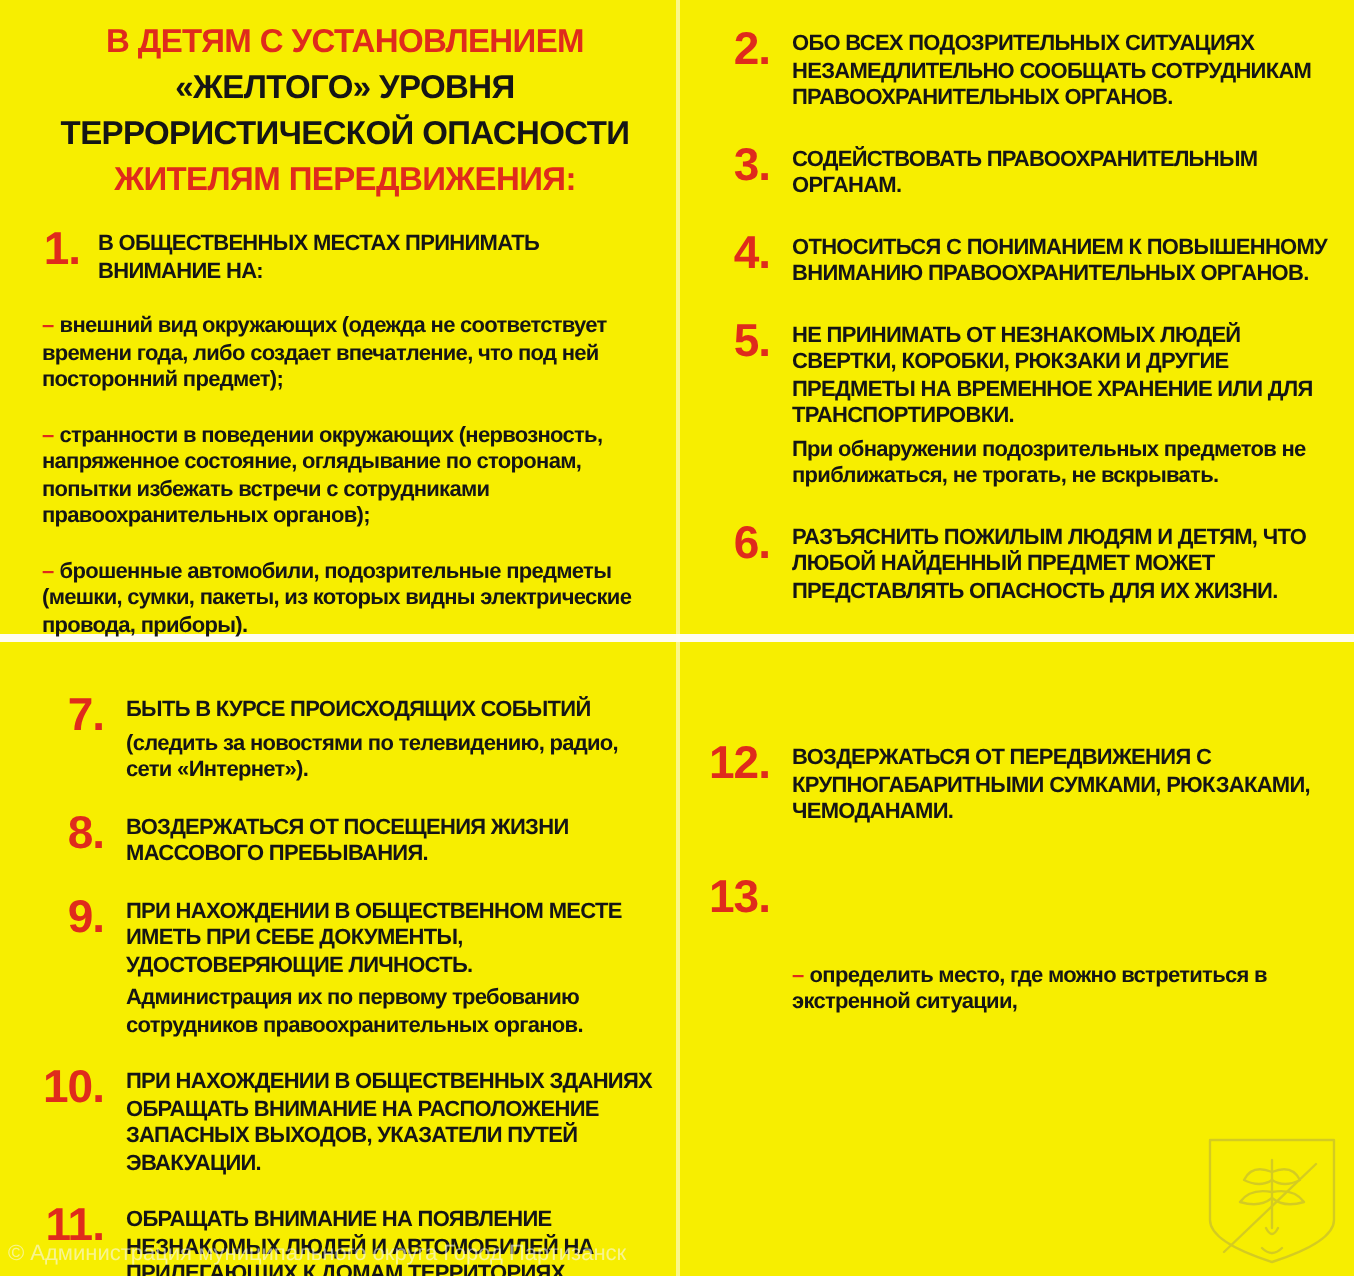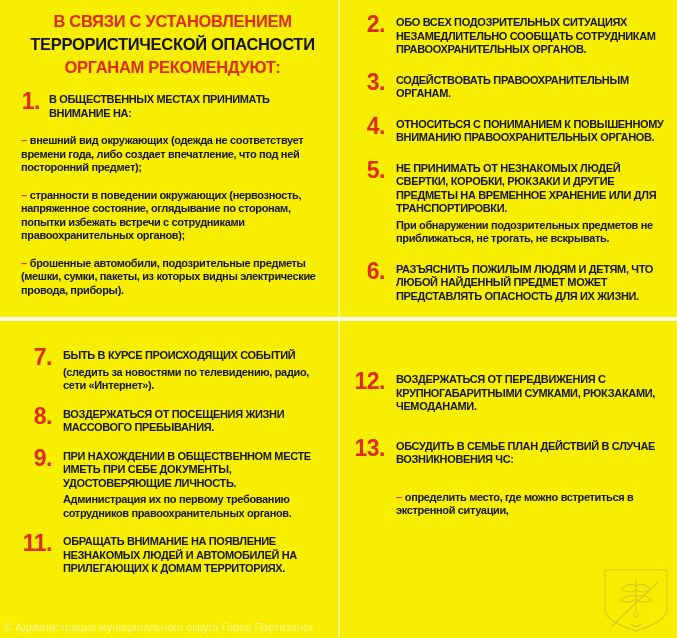--- a/index.html
+++ b/index.html
@@ -67,23 +67,24 @@
 </head>
 <body>
 
 <div class="poster">
 
   <div class="divider-h"></div>
   <div class="divider-v"></div>
 
   <section class="quad quad-tl">
     <h1 class="title">
-      <span class="t-red">В СВЯЗИ С УСТАНОВЛЕНИЕМ</span>
+      <span class="t-red">В ДЕТЯМ С УСТАНОВЛЕНИЕМ</span>
+      <span class="t-black">«ЖЕЛТОГО» УРОВНЯ</span>
       <span class="t-black">ТЕРРОРИСТИЧЕСКОЙ ОПАСНОСТИ</span>
-      <span class="t-red">ОРГАНАМ РЕКОМЕНДУЮТ:</span>
+      <span class="t-red">ЖИТЕЛЯМ ПЕРЕДВИЖЕНИЯ:</span>
     </h1>
 
     <div class="item">
       <span class="num">1.</span>
       <div class="body">
         <p class="caps">В ОБЩЕСТВЕННЫХ МЕСТАХ ПРИНИМАТЬ ВНИМАНИЕ НА:</p>
       </div>
     </div>
 
     <p class="bullet">
@@ -144,41 +145,44 @@
       <div class="body">
           <p class="caps">ВОЗДЕРЖАТЬСЯ ОТ ПОСЕЩЕНИЯ ЖИЗНИ МАССОВОГО ПРЕБЫВАНИЯ.</p>
         </div>
     </div>
     <div class="item">
       <span class="num">9.</span>
       <div class="body">
         <p class="caps">ПРИ НАХОЖДЕНИИ В ОБЩЕСТВЕННОМ МЕСТЕ ИМЕТЬ ПРИ СЕБЕ ДОКУМЕНТЫ, УДОСТОВЕРЯЮЩИЕ ЛИЧНОСТЬ.</p>
         <p class="sub">Администрация их по первому требованию сотрудников правоохранительных органов.</p>
       </div>
+    </div>
+    <div class="item">
+      <span class="num">10.</span>
+      <div class="body">
+          <p class="caps">ПРИ НАХОЖДЕНИИ В ОБЩЕСТВЕННЫХ ЗДАНИЯХ ОБРАЩАТЬ ВНИМАНИЕ НА РАСПОЛОЖЕНИЕ ЗАПАСНЫХ ВЫХОДОВ, УКАЗАТЕЛИ ПУТЕЙ ЭВАКУАЦИИ.</p>
+        </div>
     </div>
     <div class="item">
       <span class="num">11.</span>
       <div class="body">
           <p class="caps">ОБРАЩАТЬ ВНИМАНИЕ НА ПОЯВЛЕНИЕ НЕЗНАКОМЫХ ЛЮДЕЙ И АВТОМОБИЛЕЙ НА ПРИЛЕГАЮЩИХ К ДОМАМ ТЕРРИТОРИЯХ.</p>
         </div>
     </div>
   </section>
 
   <section class="quad quad-br">
     <div class="item item-12">
       <span class="num">12.</span>
       <div class="body">
           <p class="caps">ВОЗДЕРЖАТЬСЯ ОТ ПЕРЕДВИЖЕНИЯ С КРУПНОГАБАРИТНЫМИ СУМКАМИ, РЮКЗАКАМИ, ЧЕМОДАНАМИ.</p>
         </div>
     </div>
     <div class="item">
       <span class="num">13.</span>
-      <div class="body">
-          <p class="caps">ОБСУДИТЬ В СЕМЬЕ ПЛАН ДЕЙСТВИЙ В СЛУЧАЕ ВОЗНИКНОВЕНИЯ ЧС:</p>
-        </div>
     </div>
     <p class="bullet">
       <span class="dash">–</span><span>определить место, где можно встретиться в экстренной ситуации,</span>
     </p>
   </section>
 
   <div class="watermark">© Администрация муниципального округа Город Партизанск</div>
 
   <svg class="emblem" width="72" height="66" viewBox="0 0 72 66" fill="none" stroke="#cfc628" stroke-width="1.2" stroke-linecap="round" stroke-linejoin="round">
     <path d="M5 2 H67 V42 Q67 53 36 63 Q5 53 5 42 Z"></path>

